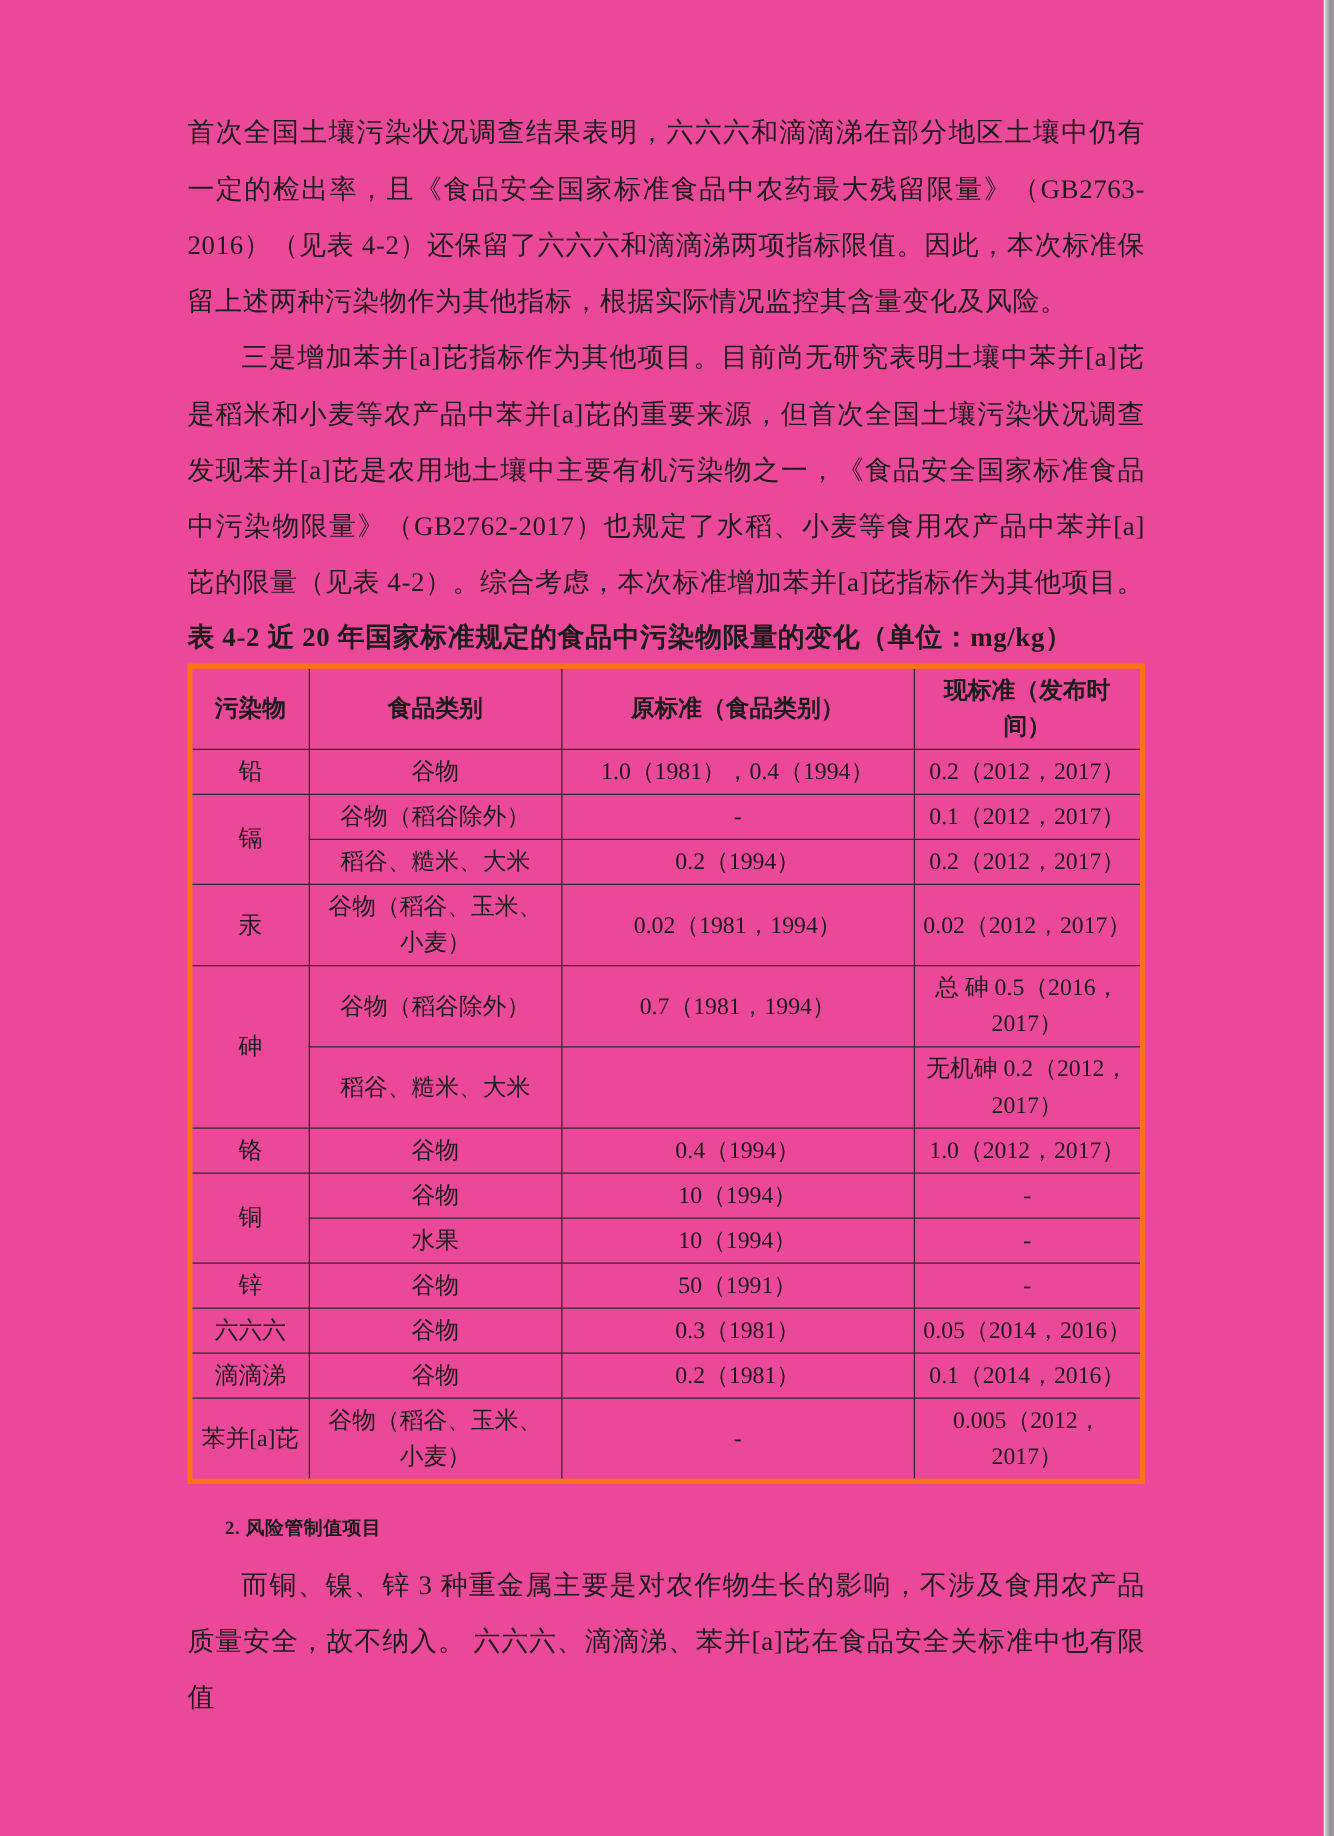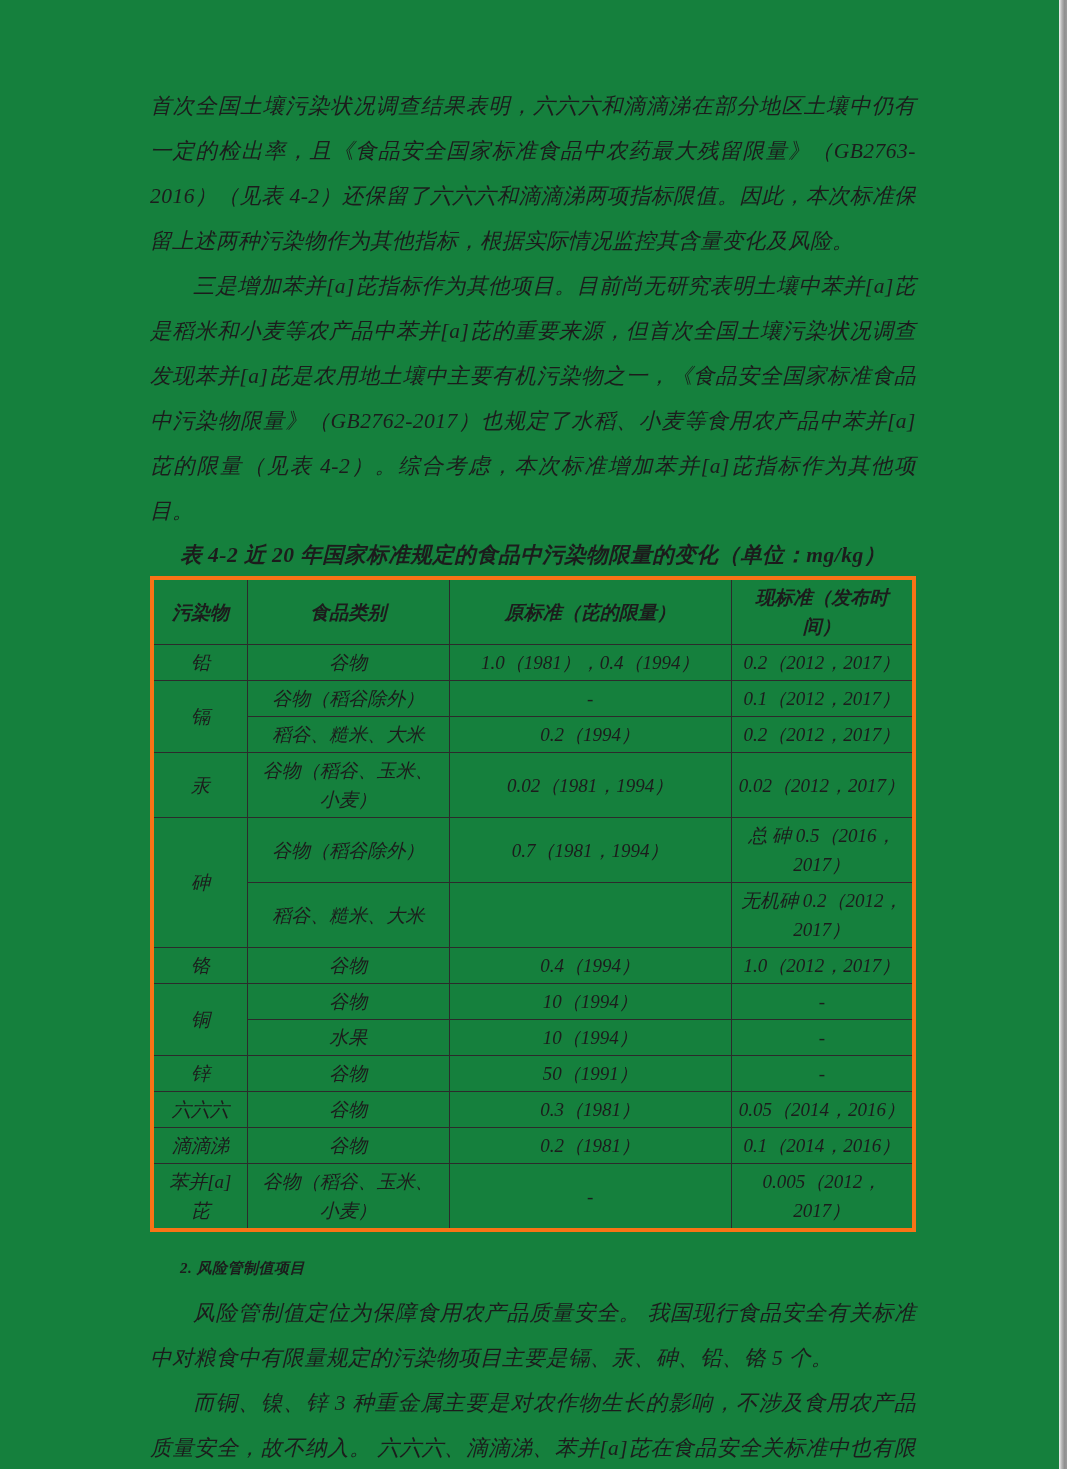--- a/index.html
+++ b/index.html
@@ -11,22 +11,21 @@
     width: 1067px;
     height: 1469px;
     position: relative;
     overflow: hidden;
     font-family: "Liberation Serif", "DejaVu Serif", serif;
     color: #1c1c1c;
   }
   .page {
     position: absolute;
     inset: 0;
-    background: #15803d;
-    font-style: italic;
+    background: #ec4899;
   }
   .scroll-strip {
     position: absolute;
     top: 0;
     right: 0;
     width: 8px;
     height: 100%;
     background: linear-gradient(to right, #f2f2f2 0%, #b5b5b5 35%, #8f8f8f 70%, #9a9a9a 100%);
   }
   .content {
@@ -39,21 +38,21 @@
     font-size: 21.5px;
     line-height: 45px;
     text-align: justify;
     margin: 0;
     letter-spacing: 0.5px;
   }
   .indent { text-indent: 2em; }
   .table-caption {
     font-size: 21.5px;
     font-weight: bold;
-    text-align: center;
+    text-align: left;
     margin: 6px 0 6px 0;
     line-height: 30px;
     letter-spacing: 0.5px;
   }
   table.limits {
     width: 100%;
     border-collapse: collapse;
     border: 4px solid #f97316;
     font-size: 19px;
   }
@@ -97,21 +96,21 @@
       <colgroup>
         <col class="col-pollutant">
           <col class="col-food">
           <col class="col-old">
           <col class="col-new">
       </colgroup>
       <thead>
         <tr>
           <th>污染物</th>
           <th>食品类别</th>
-          <th>原标准（芘的限量）</th>
+          <th>原标准（食品类别）</th>
           <th>现标准（发布时间）</th>
         </tr>
       </thead>
       <tbody>
         <tr>
           <td>铅</td>
           <td>谷物</td>
           <td>1.0（1981），0.4（1994）</td>
           <td>0.2（2012，2017）</td>
         </tr>
@@ -183,21 +182,20 @@
           <td>谷物（稻谷、玉米、小麦）</td>
           <td>-</td>
           <td>0.005（2012，2017）</td>
         </tr>
       </tbody>
     </table>
 
     <p class="section-heading">2. 风险管制值项目</p>
 
 
-    <p class="para indent">风险管制值定位为保障食用农产品质量安全。 我国现行食品安全有关标准中对粮食中有限量规定的污染物项目主要是镉、汞、砷、铅、铬 5 个。</p>
 
     <p class="para indent">而铜、镍、锌 3 种重金属主要是对农作物生长的影响，不涉及食用农产品质量安全，故不纳入。 六六六、滴滴涕、苯并[a]芘在食品安全关标准中也有限值</p>
 
   </div>
 
   <div class="scroll-strip"></div>
 
 </div>
 
 </body></html>

